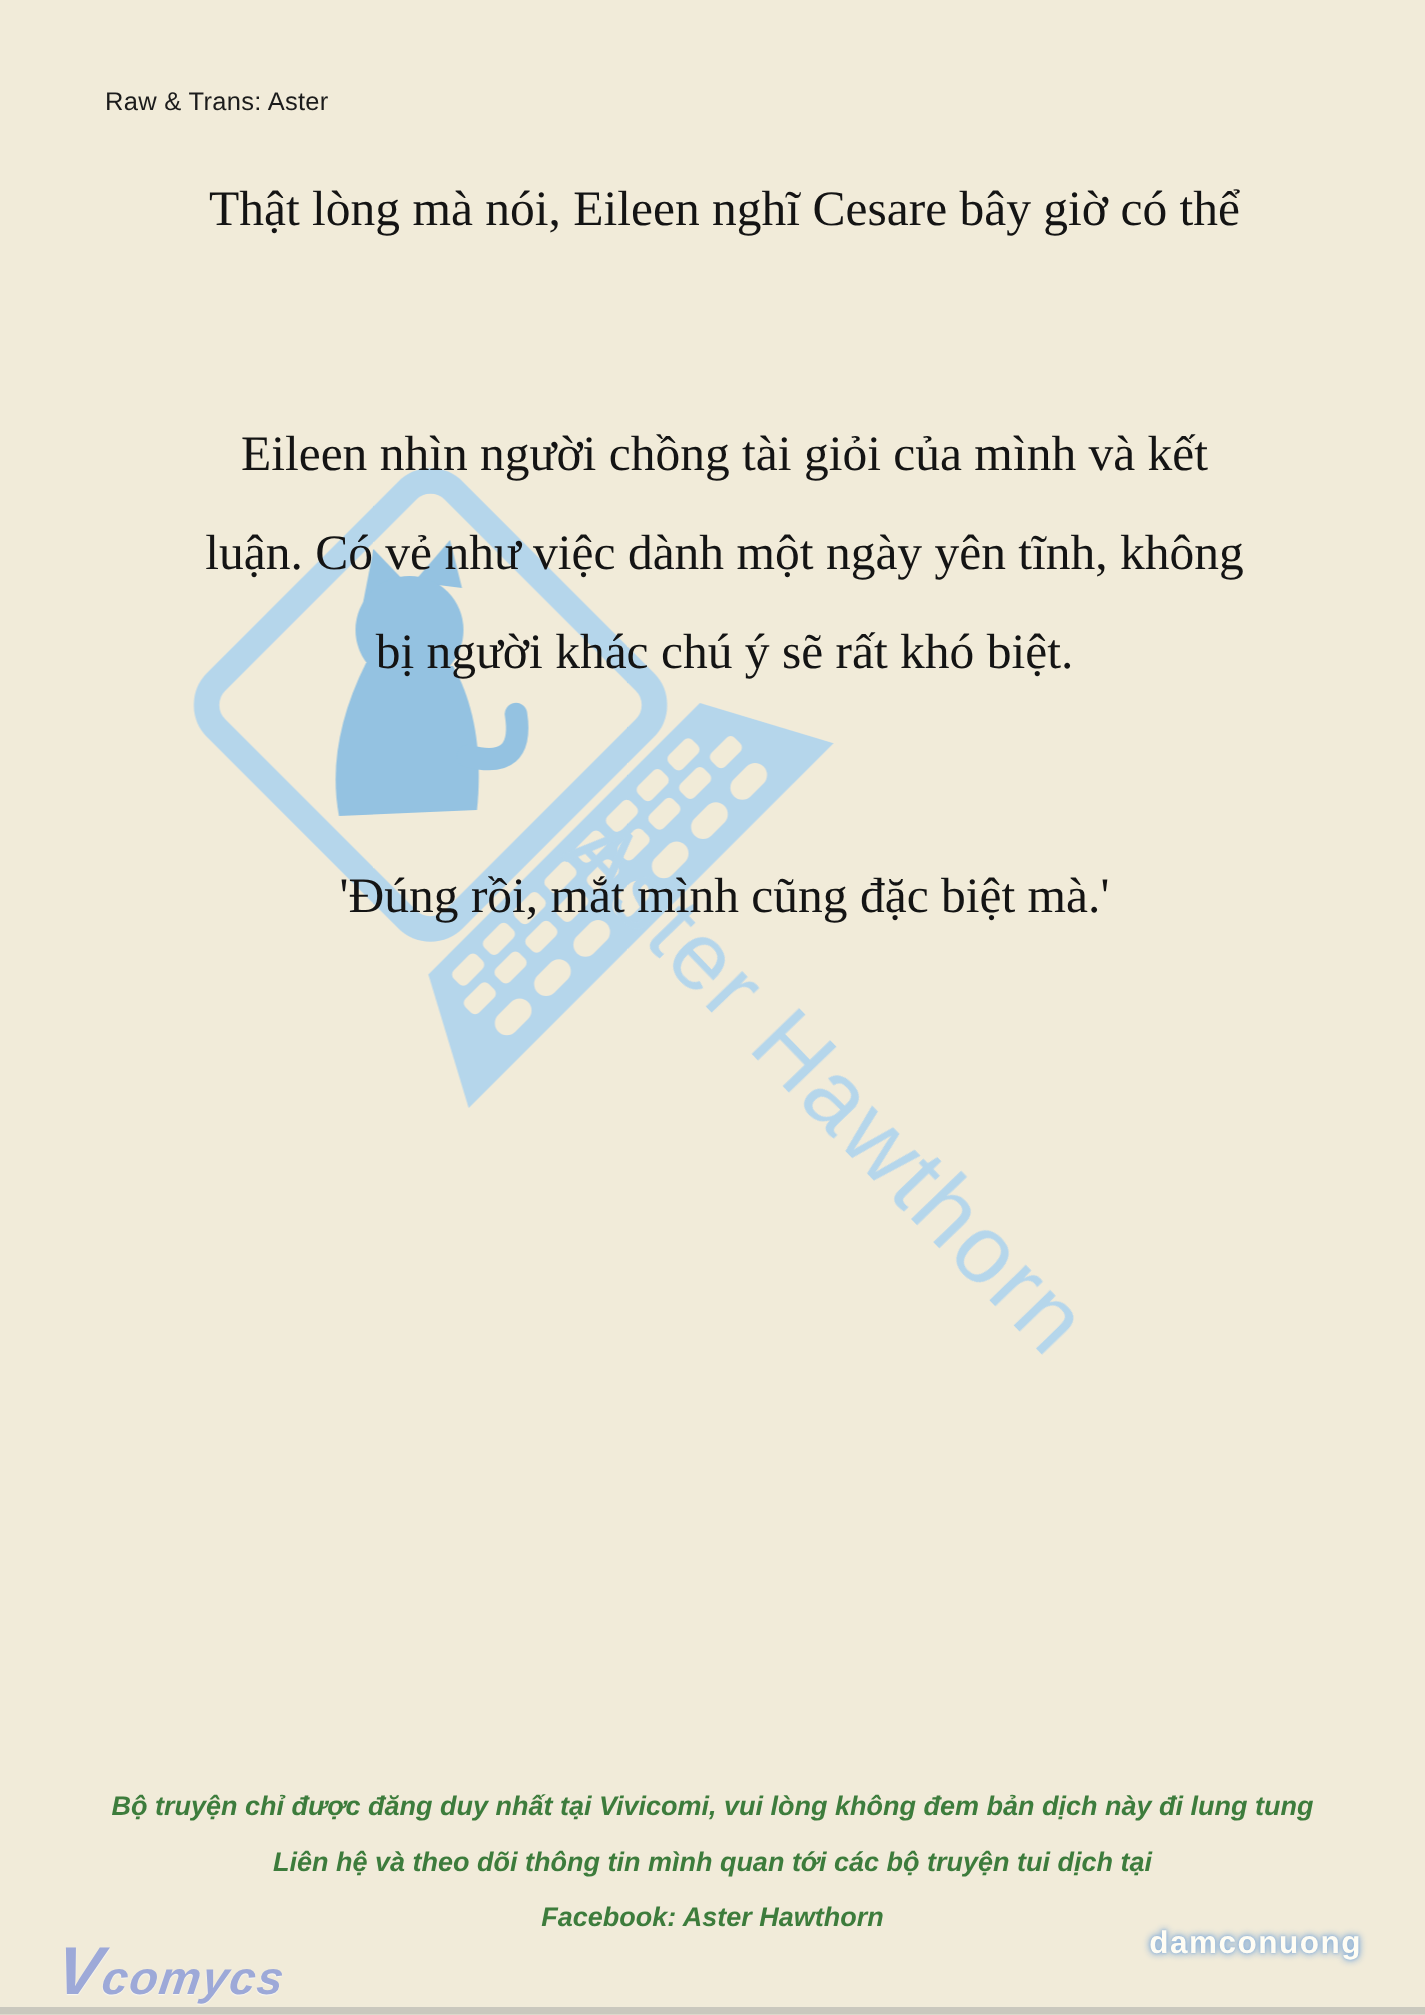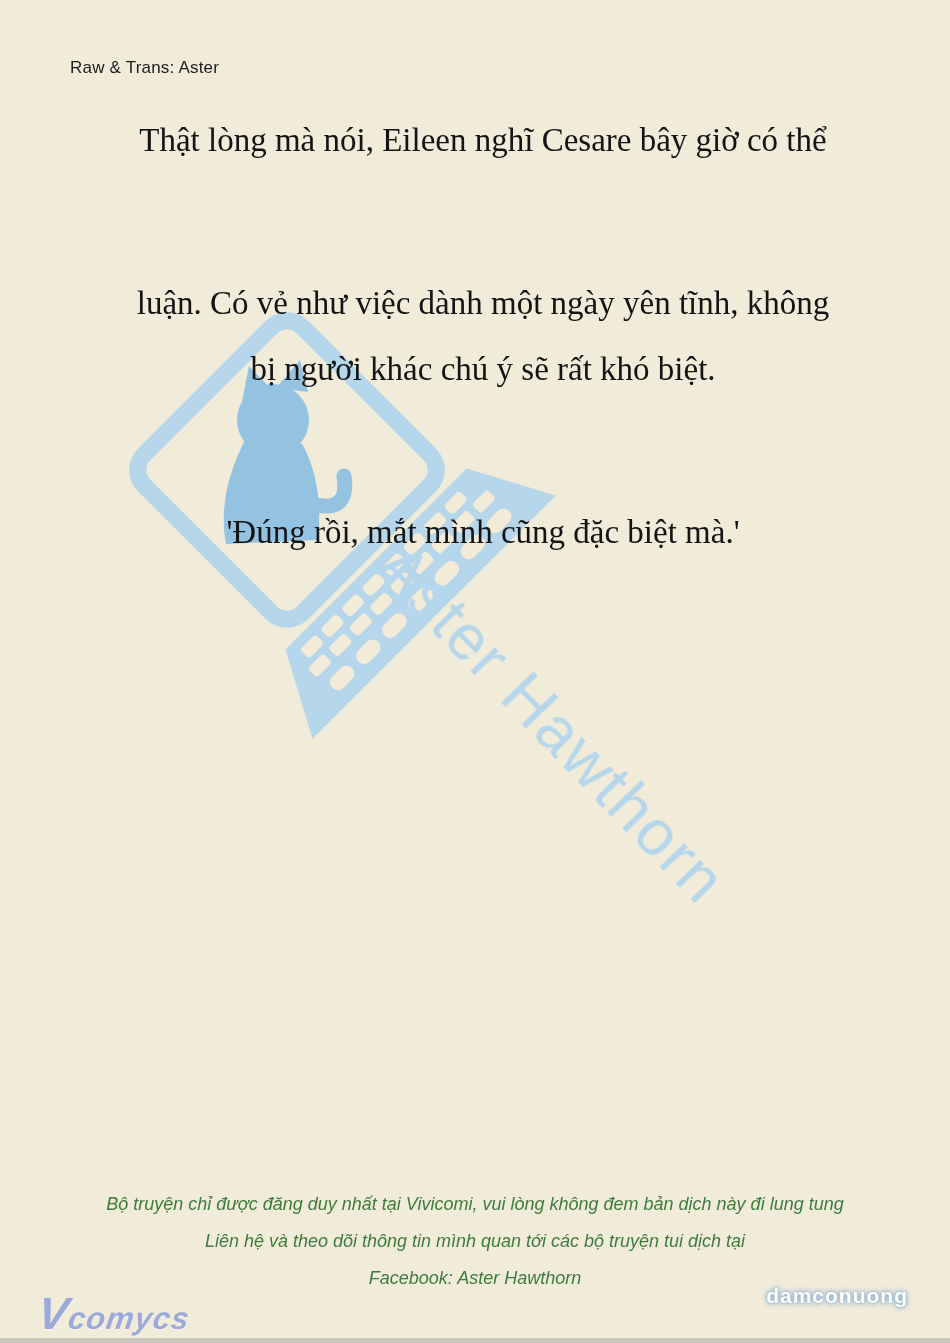--- a/index.html
+++ b/index.html
@@ -26,21 +26,21 @@
     font-size:33px;line-height:66px;color:var(--body-text,#141414);text-align:center;
   }
   .para{margin:0 0 97px 0;}
   .para:last-child{margin-bottom:0;}
   .line{white-space:nowrap;}
 
   .notice{
     position:absolute;left:0;top:1186px;width:950px;z-index:2;
     text-align:center;
     font-size:18px;line-height:37px;
-    font-weight:normal;font-style:italic;
+    font-weight:bold;font-style:italic;
     color:var(--notice-green,#3d7c3c);
   }
 
   .vcomycs{
     position:absolute;left:38px;top:1288px;z-index:2;
     font-size:31px;font-weight:bold;font-style:italic;
     letter-spacing:1px;
     color:var(--vcomycs-blue,#9da9d8);
     transform:skewX(-8deg);
     text-shadow:0 1px 1px rgba(255,255,255,.7);
@@ -119,20 +119,21 @@
 
       <text transform="translate(313,330) rotate(46)" font-family="Liberation Sans, sans-serif" font-size="64" letter-spacing="2" fill="var(--watermark-blue,#b2d5ed)">Aster Hawthorn</text>
     </g>
   </svg>
 
   <div class="body-text">
     <div class="para">
       <div class="line">Thật lòng mà nói, Eileen nghĩ Cesare bây giờ có thể</div>
     </div>
     <div class="para">
+      <div class="line">Eileen nhìn người chồng tài giỏi của mình và kết</div>
       <div class="line">luận. Có vẻ như việc dành một ngày yên tĩnh, không</div>
       <div class="line">bị người khác chú ý sẽ rất khó biệt.</div>
     </div>
     <div class="para">
       <div class="line">'Đúng rồi, mắt mình cũng đặc biệt mà.'</div>
     </div>
   </div>
 
   <div class="notice">
     <div>Bộ truyện chỉ được đăng duy nhất tại Vivicomi, vui lòng không đem bản dịch này đi lung tung</div>

